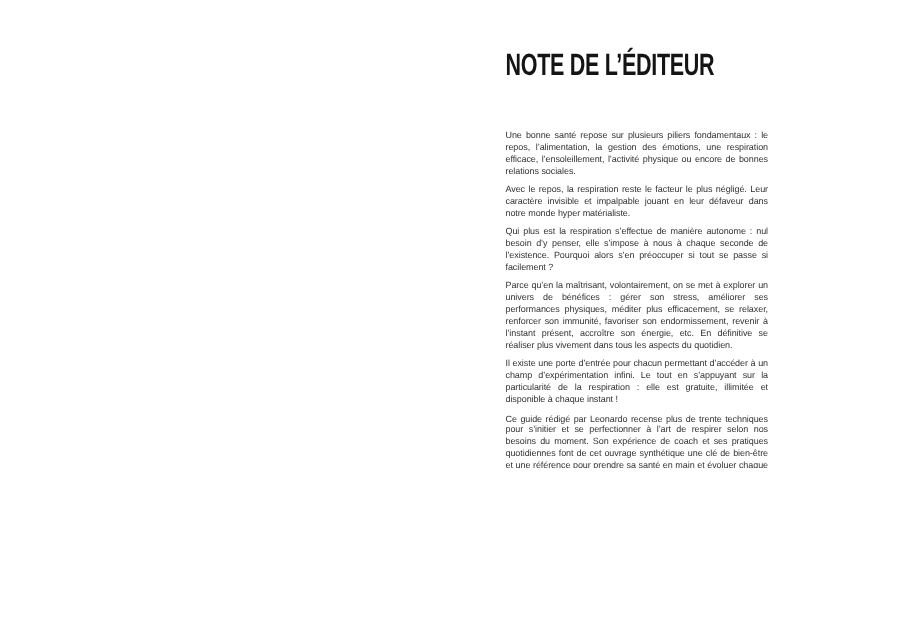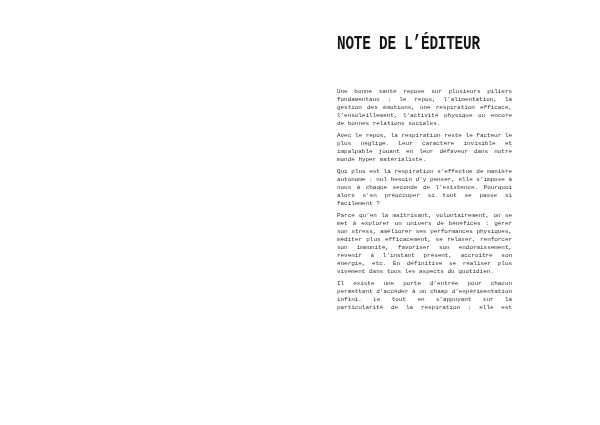--- a/index.html
+++ b/index.html
@@ -16,21 +16,20 @@
     background:var(--bg);
     font-family:"Liberation Sans", sans-serif;
     -webkit-font-smoothing:antialiased;
   }
   .spread{
     position:relative;
     width:600px;
     height:312px;
     background:var(--bg);
     overflow:hidden;
-    font-family:Liberation Mono, monospace;
   }
   .page-left{
     position:absolute;
     left:0; top:0;
     width:300px; height:425px;
     background:var(--bg);
   }
   .content-col{
     position:absolute;
     left:337px;

